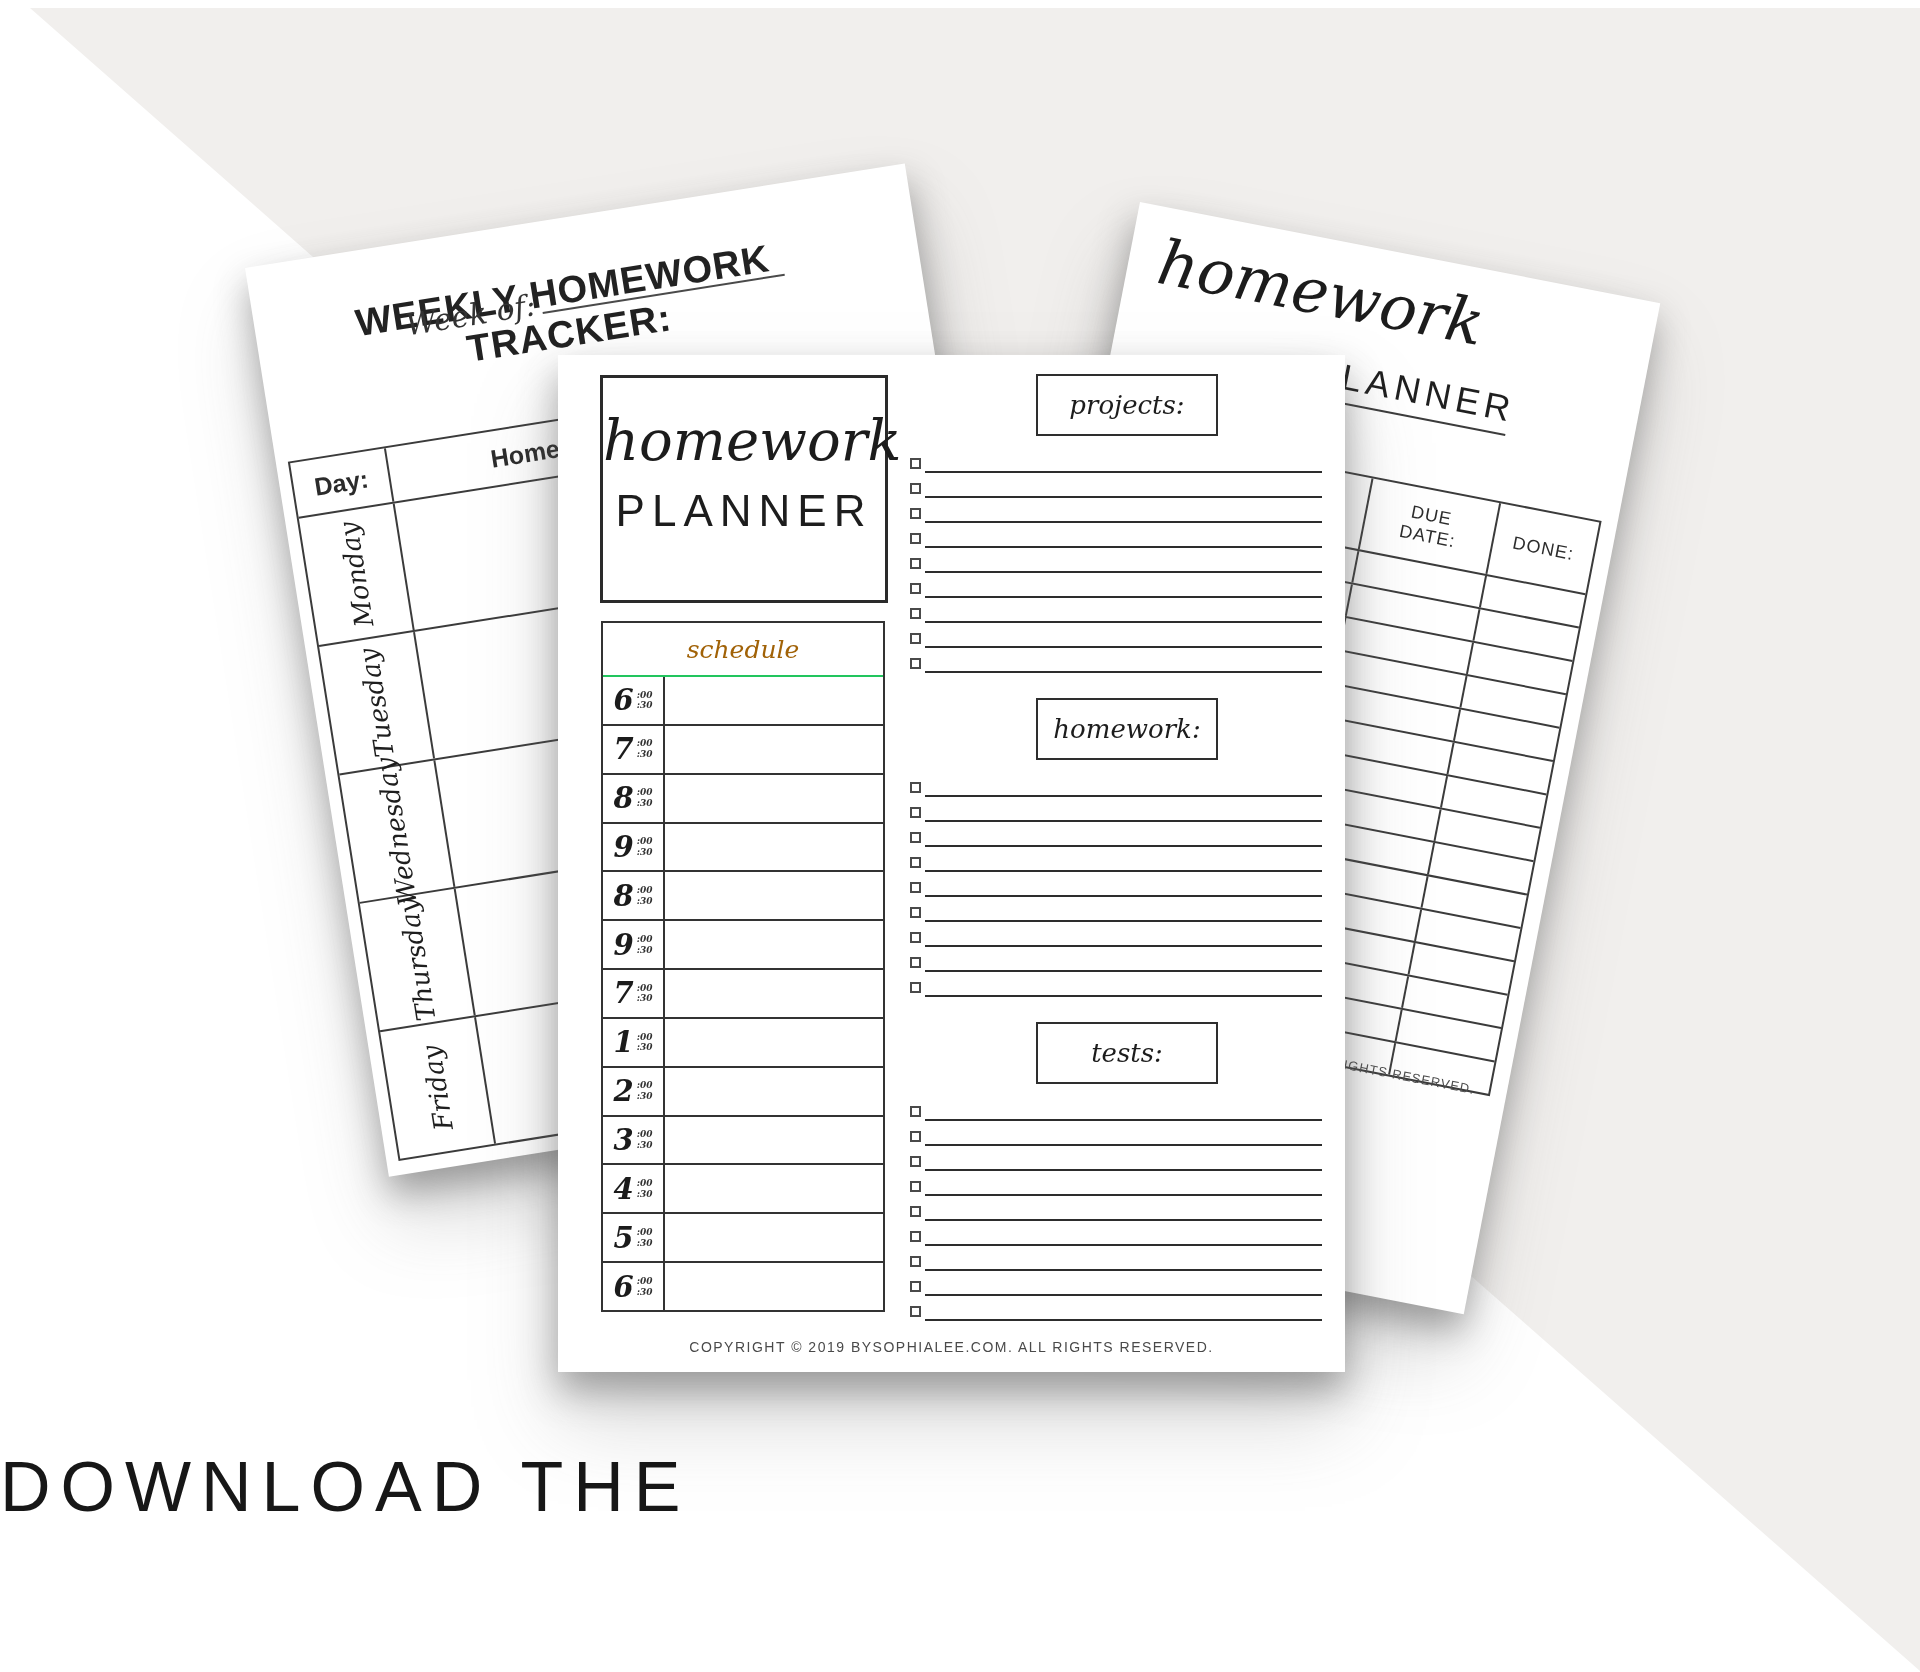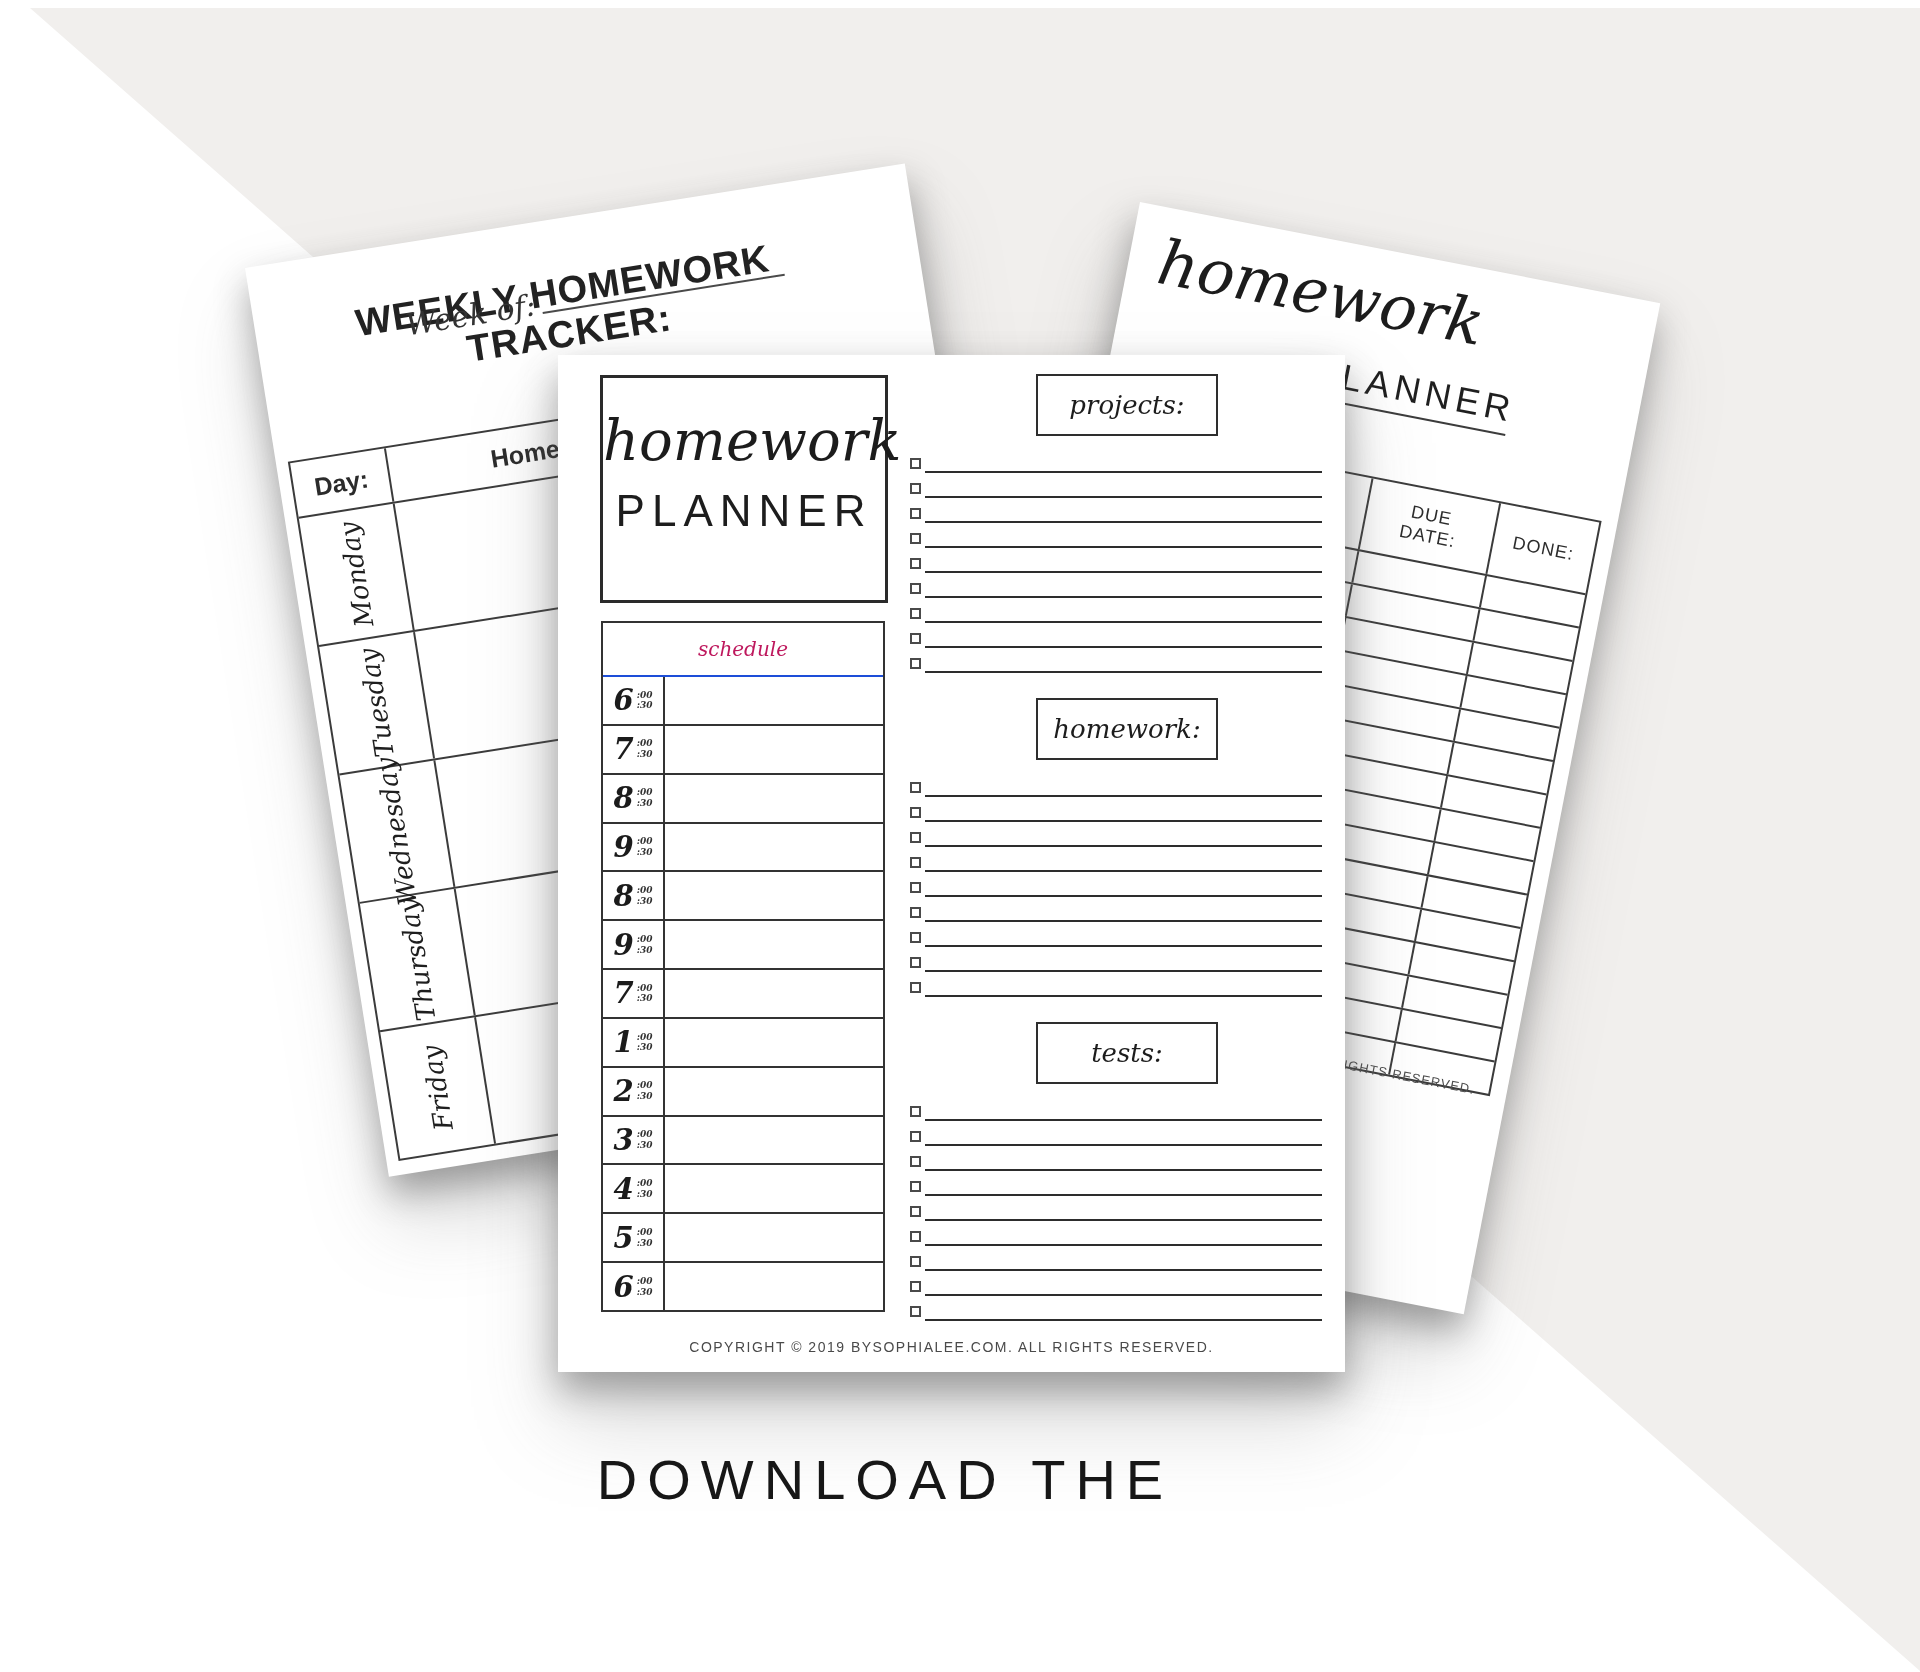--- a/index.html
+++ b/index.html
@@ -63,22 +63,22 @@
 
   
   .page-center{left:558px;top:355px;width:787px;height:1017px;z-index:4;}
   .logo-box{position:absolute;left:42px;top:20px;width:282px;height:222px;border:3px solid #2a2a2a;}
   .logo-script{position:absolute;left:0;width:100%;top:30px;text-align:center;
     font-size:56px;color:#1c1c1c;}
   .logo-caps{position:absolute;left:0;width:100%;top:108px;text-align:center;
     font-size:44px;letter-spacing:7px;color:#1d1d1d;font-weight:400;}
   .schedule{position:absolute;left:43px;top:266px;width:284px;height:691px;
     border:2px solid #333;display:flex;flex-direction:column;box-sizing:border-box;}
-  .sched-head{height:52px;flex:0 0 52px;border-bottom:2px solid #1d4ed8;display:flex;
-    align-items:center;justify-content:center;font-size:20px;color:#be185d;}
+  .sched-head{height:52px;flex:0 0 52px;border-bottom:2px solid #22c55e;display:flex;
+    align-items:center;justify-content:center;font-size:25px;color:#a16207;}
   .sched-row{flex:1;display:flex;border-bottom:2px solid #333;}
   .sched-row:last-child{border-bottom:none;}
   .hour-cell{width:60px;border-right:2px solid #333;display:flex;align-items:center;
     justify-content:center;gap:3px;}
   .hour-num{font-family:"DejaVu Serif", serif;font-weight:bold;font-style:italic;
     font-size:29px;color:#1b1b1b;}
   .mins{display:flex;flex-direction:column;font-family:"DejaVu Serif", serif;
     font-style:italic;font-size:9px;line-height:1.2;color:#333;font-weight:bold;}
   .entry-cell{flex:1;}
 
@@ -88,22 +88,22 @@
   .cl-label-box .script{font-size:26px;color:#1d1d1d;}
   .cl-rows{position:absolute;left:0;top:84px;width:100%;}
   .cl-row{position:relative;height:25px;}
   .cl-box{position:absolute;left:0;top:0;width:11px;height:11px;border:2px solid #4a4a4a;
     background:#fff;box-sizing:border-box;}
   .cl-line{position:absolute;left:15px;right:0;top:13px;border-top:2px solid #2d2d2d;}
   .dp-copy{position:absolute;left:0;right:0;top:984px;text-align:center;
     font-size:14px;letter-spacing:1.5px;color:#4a4a4a;white-space:nowrap;}
 
   
-  .cta{position:absolute;left:0;top:1448px;width:1770px;z-index:5;text-align:center;
-    color:#171717;font-size:56px;font-weight:400;letter-spacing:10px;line-height:1.14;}
+  .cta{position:absolute;left:0;top:1448px;width:1770px;z-index:5;
+    color:#171717;font-size:70px;font-weight:400;letter-spacing:10px;line-height:1.14;}
 </style>
 </head>
 <body>
 
 <div class="stage">
 
   <div class="bg-panel"></div>
 
   <section class="page page-left">
     <h1 class="wt-title">WEEKLY HOMEWORK TRACKER:</h1>

